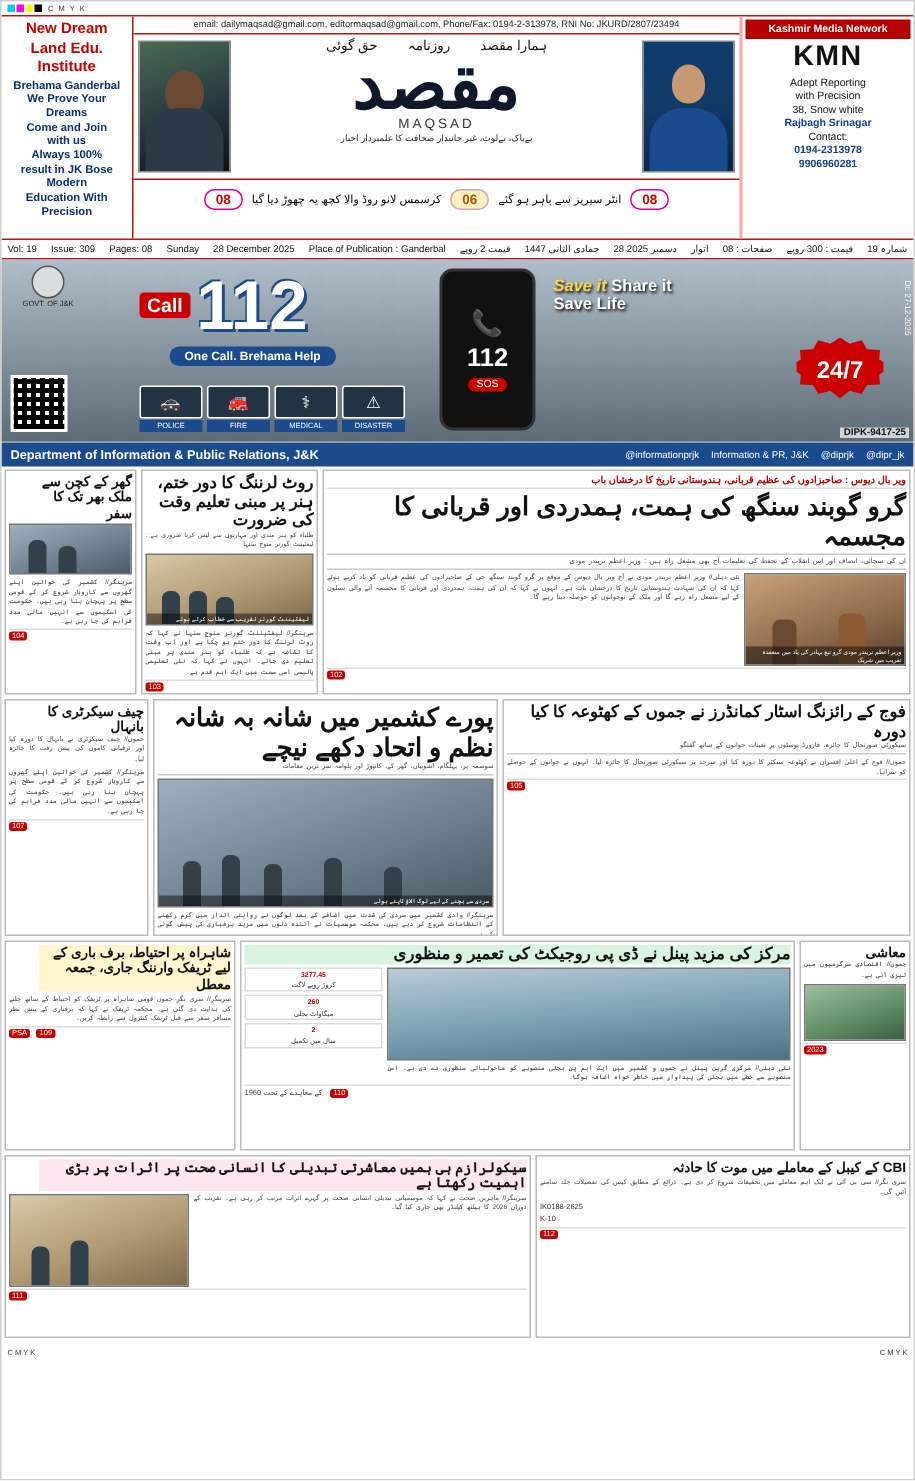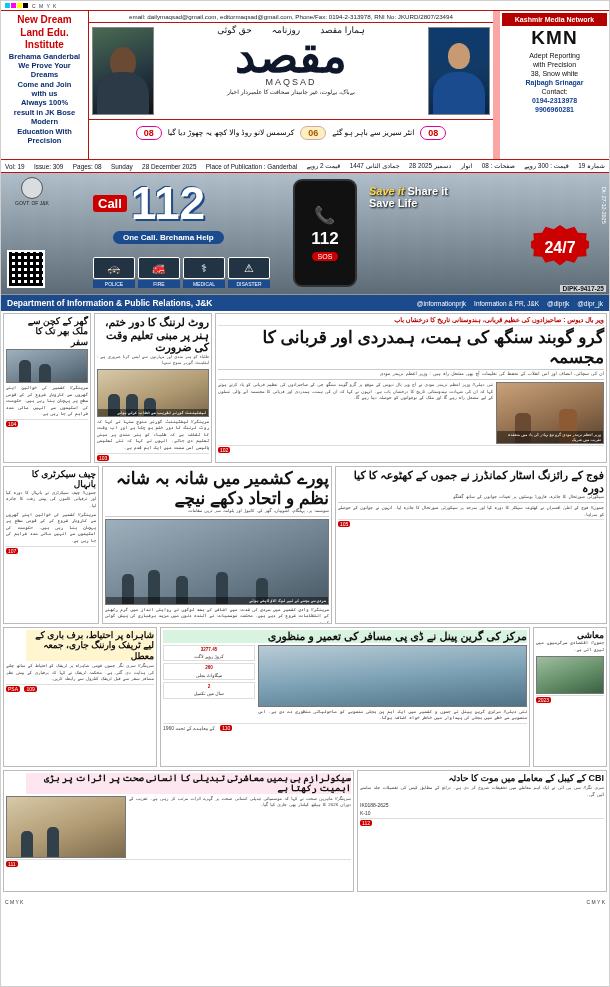--- a/index.html
+++ b/index.html
@@ -131,21 +131,21 @@
     border-radius: 9px;
     padding: 1px 7px;
     color: #c00;
     font-weight: bold;
     font-size: 9px;
     background:#fff;
   }
   .pill.y { background:#fdf0c0; border-color:#caa; color:#a50; }
   .mast-right {
     width: 116px;
-    border-left: 7px solid #fca5a5;
+    border-left: 2px solid #fca5a5;
     text-align: center;
     font-size: 7px;
     line-height: 1.3;
     padding: 2px;
     color: #111;
   }
   .kmn-band {
     background: #b60000;
     color: #fff;
     font-size: 7px;
@@ -553,21 +553,21 @@
       <div class="col" style="width:154px">
         <div class="hd sm hl-yellow">شاہراہ پر احتیاط، برف باری کے لیے ٹریفک وارننگ جاری، جمعہ معطل</div>
         <div class="txtlines" style="margin-top:2px">سرینگر// سری نگر جموں قومی شاہراہ پر ٹریفک کو احتیاط کے ساتھ چلنے کی ہدایت دی گئی ہے۔ محکمہ ٹریفک نے کہا کہ برفباری کے پیش نظر مسافر سفر سے قبل ٹریفک کنٹرول سے رابطہ کریں۔</div>
         <div class="pagemark">
           <span class="sq">PSA</span>
           <span class="sq" style="margin-left:3px">109</span>
         </div>
       </div>
 
       <div class="col" style="flex:1">
-        <div class="hd md hl-green">مرکز کی گرین پینل نے ڈی پی مسافر کی تعمیر و منظوری</div>
+        <div class="hd md hl-green">مرکز کی مزید پینل نے ڈی پی روجیکٹ کی تعمیر و منظوری</div>
         <div style="display:flex;gap:3px;margin-top:2px">
           <div style="width:92px">
             <div class="num-list" style="text-align:center;border:1px solid #ddd;margin-bottom:2px">
               <div class="redno">3277.45</div>
               <div>کروڑ روپے لاگت</div>
             </div>
             <div class="num-list" style="text-align:center;border:1px solid #ddd;margin-bottom:2px">
               <div class="redno">260</div>
               <div>میگاواٹ بجلی</div>
             </div>

